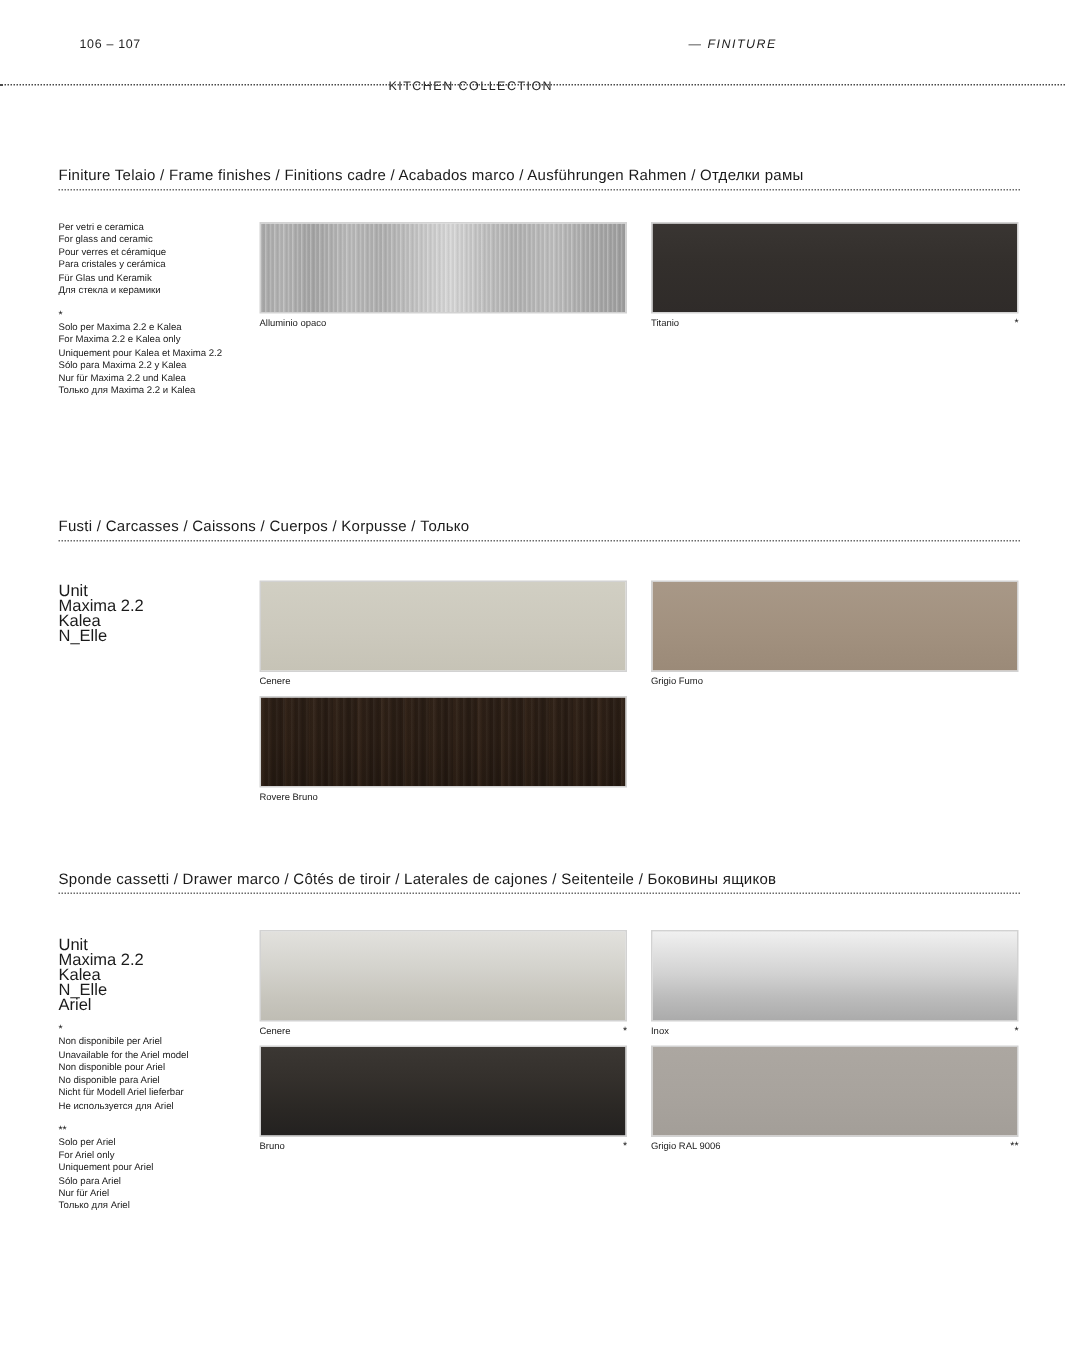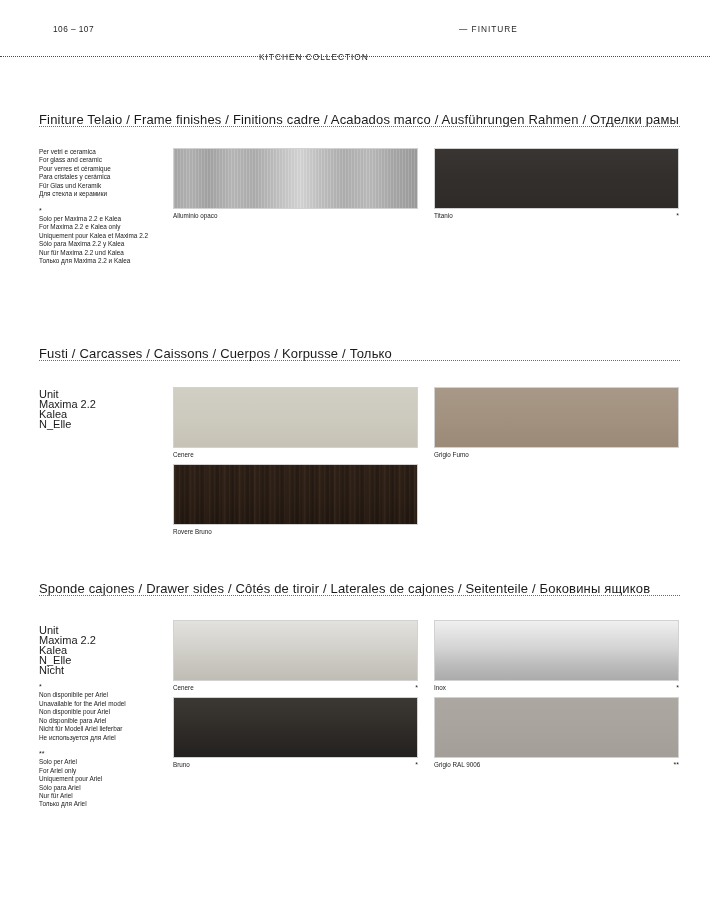--- a/index.html
+++ b/index.html
@@ -44,41 +44,42 @@
     margin-top: 28px;
   }
   .hdr-section {
     position: absolute;
     left: 459px;
     top: 0;
     font-size: 8.3px;
     letter-spacing: 1.0px;
     color: #1f1f1f;
     white-space: nowrap;
+    font-style: italic;
   }
   .hdr-rule {
     position: absolute;
     left: 0;
     top: 56px;
     width: 710px;
     height: 0;
     border-top: 1.1px dotted #4a4a4a;
   }
 
   
   .section {
     position: absolute;
     left: 0;
     width: 710px;
   }
   .sec-title {
     position: absolute;
     left: 39px;
     top: 0;
-    font-size: 13px;
+    font-size: 10px;
     letter-spacing: 0.18px;
     color: #1a1a1a;
     white-space: nowrap;
     text-align: center;
   }
   .sec-rule {
     position: absolute;
     left: 39px;
     top: 14px;
     width: 641px;
@@ -252,29 +253,29 @@
         <span class="swatch-name">Grigio Fumo</span>
       </div>
     </div>
     <div class="swatch-wrap" style="left: 173px; top: 464px;">
       <div class="swatch fill-rovere"></div>
       <div class="swatch-caption">
         <span class="swatch-name">Rovere Bruno</span>
       </div>
     </div>
     <div class="section" style="top: 581px;">
-      <div class="sec-title">Sponde cajones / Drawer sides / Côtés de tiroir / Laterales de cajones / Seitenteile / Боковины ящиков</div>
+      <div class="sec-title">Sponde cassetti / Drawer marco / Côtés de tiroir / Laterales de cajones / Seitenteile / Боковины ящиков</div>
       <div class="sec-rule"></div>
     </div>
     <div class="side-text" style="top: 625px; position: absolute;">
       <div class="bigline">Unit</div>
       <div class="bigline">Maxima 2.2</div>
       <div class="bigline">Kalea</div>
       <div class="bigline">N_Elle</div>
-      <div class="bigline">Nicht</div>
+      <div class="bigline">Ariel</div>
       <span class="gap"></span>
       <span class="note-mark">*</span>
       <div>Non disponibile per Ariel</div>
       <div>Unavailable for the Ariel model</div>
       <div>Non disponible pour Ariel</div>
       <div>No disponible para Ariel</div>
       <div>Nicht für Modell Ariel lieferbar</div>
       <div>Не используется для Ariel</div>
       <span class="gap"></span>
       <span class="note-mark">**</span>

